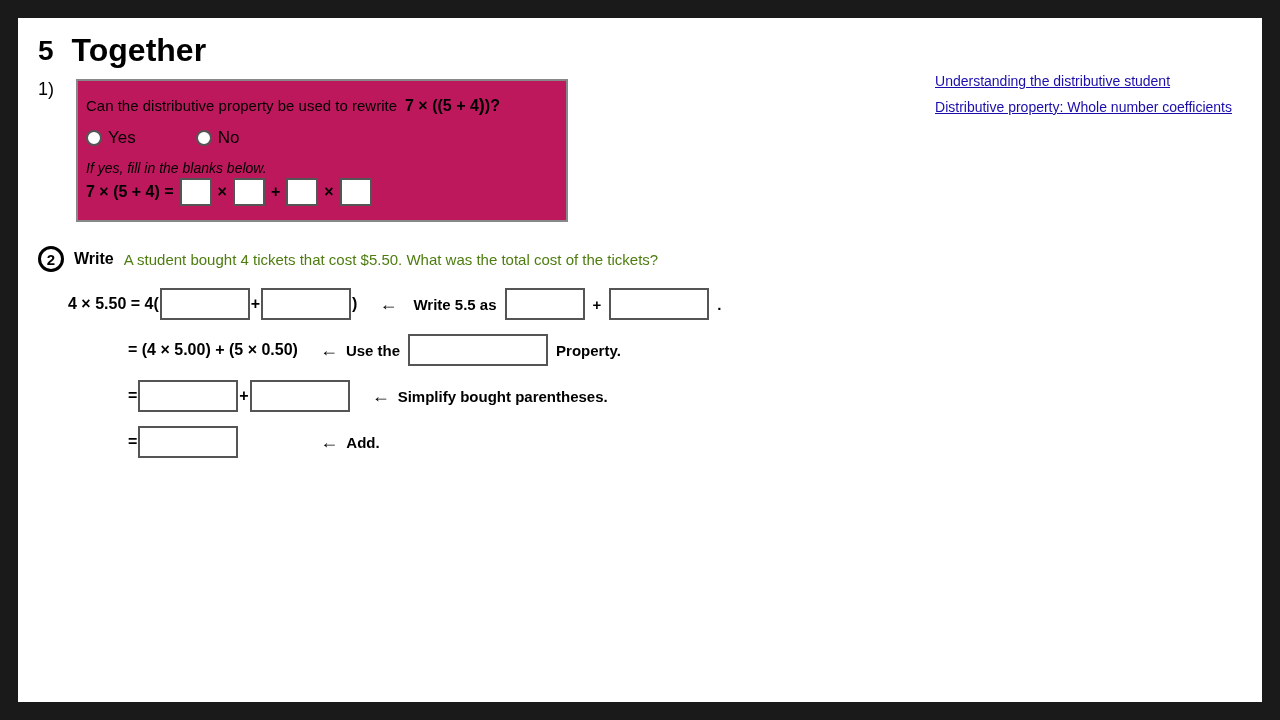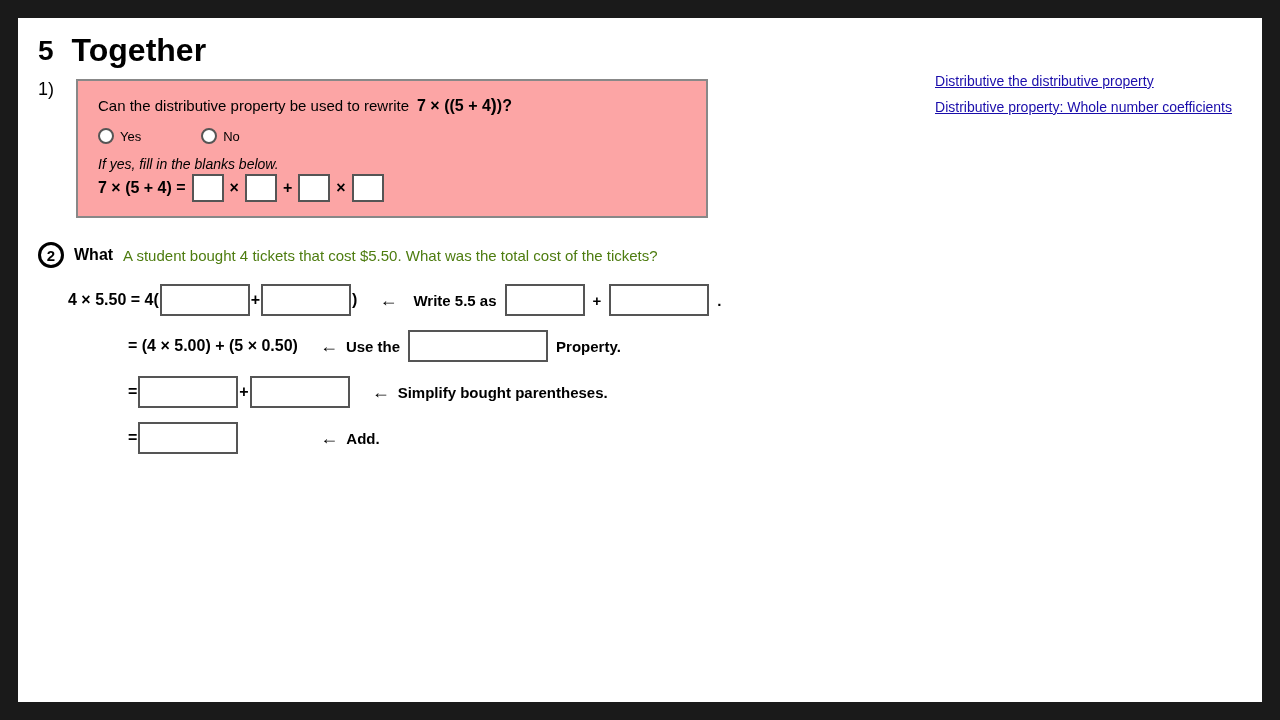--- a/index.html
+++ b/index.html
@@ -55,23 +55,23 @@
       margin-bottom: 24px;
     }
     .q-num {
       font-size: 18px;
       color: #000;
       margin-right: 14px;
       min-width: 24px;
     }
     .bordered-box {
       border: 2px solid #888;
-      padding: 14px 20px 14px 20px;
-      width: 632px;
-      background: #fca5a5;
+      padding: 14px 20px 14px 8px;
+      width: 492px;
+      background: #be185d;
     }
     .q1-text {
       font-size: 15px;
       color: #000;
       margin-bottom: 12px;
       display: flex;
       align-items: center;
       gap: 8px;
     }
     .math-expr {
@@ -81,21 +81,21 @@
     .radio-row {
       display: flex;
       align-items: center;
       gap: 60px;
       margin-bottom: 12px;
     }
     .radio-option {
       display: flex;
       align-items: center;
       gap: 6px;
-      font-size: 13px;
+      font-size: 17px;
     }
     .radio-circle {
       width: 16px;
       height: 16px;
       border: 2px solid #555;
       border-radius: 50%;
       display: inline-block;
       background: #fff;
     }
     .fill-blanks-text {
@@ -183,21 +183,21 @@
 <body>
 
 <div class="main-content">
 
   <div class="top-bar">
     <span class="section-number">5</span>
     <span class="section-title">Together</span>
   </div>
 
   <div class="links-area">
-    <a>Distributive the distributive property</a>
+    <a>Understanding the distributive student</a>
     <a>Distributive property: Whole number coefficients</a>
   </div>
 
   <div class="question-1">
     <span class="q-num">1)</span>
     <div class="bordered-box">
       <div class="q1-text">
         <span>Can the distributive property be used to rewrite</span>
         <span class="math-expr">
           7 × (<strong>(</strong>5 + 4<span style="font-size:18px;">)</span>)?
@@ -225,21 +225,21 @@
         <span class="blank-box"></span>
       </div>
     </div>
   </div>
 
   <div class="question-2">
     <div class="q2-header">
       <div class="circled-2">
         <span>2</span>
       </div>
-      <span class="q2-title">What</span>
+      <span class="q2-title">Write</span>
       <span class="q2-body">A student bought 4 tickets that cost $5.50. What was the total cost of the tickets?</span>
     </div>
 
     <div class="math-rows">
 
       <div class="math-row">
         <span style="font-size:16px; font-weight:bold;">4 × 5.50 = 4(</span>
         <input type="text" class="blank-box-sm" style="border: 2px solid rgb(85, 85, 85); width: 90px; height: 32px; font-size: 15px;">
         <span style="font-size:16px; font-weight:bold;">+</span>
         <input type="text" class="blank-box-sm" style="border: 2px solid rgb(85, 85, 85); width: 90px; height: 32px; font-size: 15px;">

